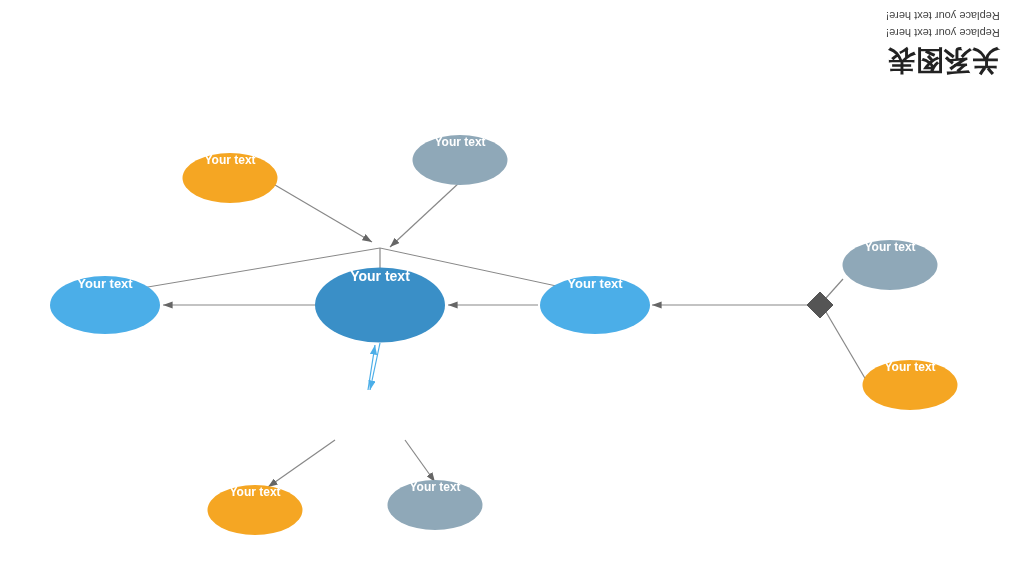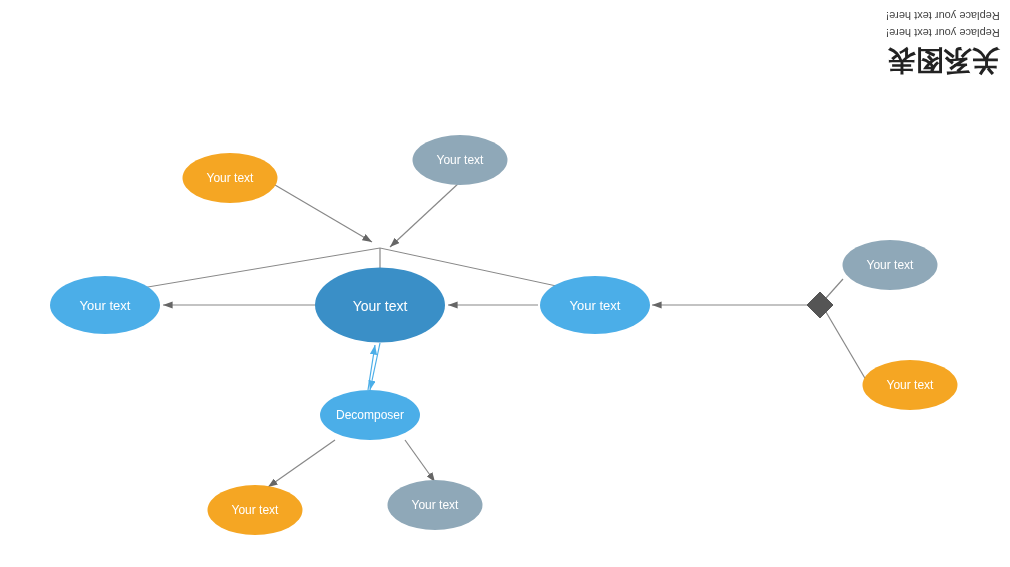--- a/index.html
+++ b/index.html
@@ -23,24 +23,24 @@
       top: 0; left: 0;
       width: 1010px;
       height: 567px;
       pointer-events: none;
     }
 
     .node {
       position: absolute;
       border-radius: 50%;
       display: flex;
-      align-items: center;
+      align-items: flex-start;
       justify-content: center;
       font-size: 13px;
-      font-weight: normal;
+      font-weight: bold;
       color: #fff;
       transform: translate(-50%, -50%);
       white-space: nowrap;
     }
 
     .node-large {
       width: 120px;
       height: 70px;
       font-size: 14px;
     }
@@ -156,23 +156,20 @@
   </div>
 
   <div id="node-top-orange" class="node node-orange node-small" style="left:230px; top:178px; width:95px; height:50px;">
     <span>Your text</span>
   </div>
 
   <div id="node-top-gray" class="node node-gray node-small" style="left:460px; top:160px; width:95px; height:50px;">
     <span>Your text</span>
   </div>
 
-  <div id="node-decomposer" class="node node-blue-light node-small" style="left:370px; top:415px; width:100px; height:50px;">
-    <span>Decomposer</span>
-  </div>
 
   <div id="node-bot-orange" class="node node-orange node-small" style="left:255px; top:510px; width:95px; height:50px;">
     <span>Your text</span>
   </div>
 
   <div id="node-bot-gray" class="node node-gray node-small" style="left:435px; top:505px; width:95px; height:50px;">
     <span>Your text</span>
   </div>
 
   <div id="node-far-right-gray" class="node node-gray node-small" style="left:890px; top:265px; width:95px; height:50px;">

